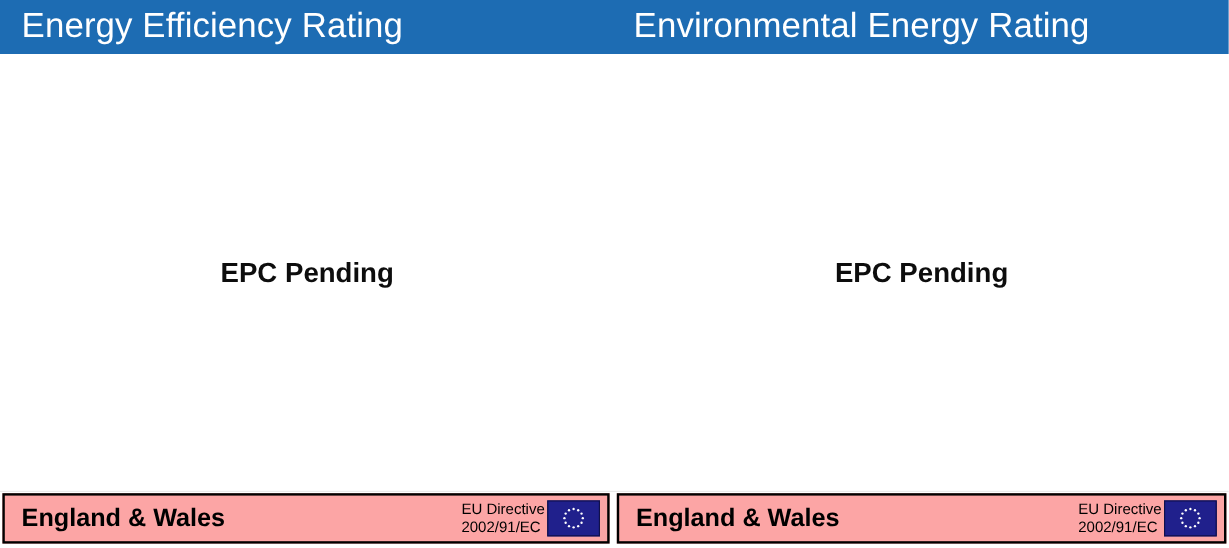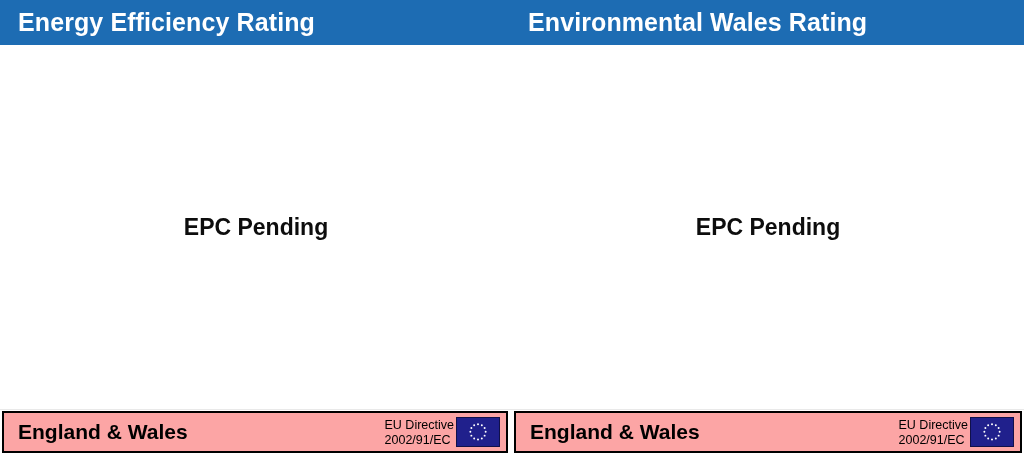--- a/index.html
+++ b/index.html
@@ -26,22 +26,22 @@
     left: 0;
     top: 0;
     width: 1024px;
     height: 45px;
     background: #1d6cb3;
   }
   .header-title {
     position: absolute;
     top: 9px;
     color: #ffffff;
-    font-size: 25px;
-    font-weight: bold;
+    font-size: 29px;
+    font-weight: normal;
     letter-spacing: 0.1px;
     white-space: nowrap;
     line-height: 27px;
   }
   .header-title.left  { left: 18px; }
   .header-title.right { left: 528px; }
 
   
   .panel {
     position: absolute;
@@ -123,21 +123,21 @@
     background: #e9e9e9;
   }
 </style>
 </head>
 <body>
 
 <div class="epc-root">
 
   <div class="header-bar">
     <div class="header-title left">Energy Efficiency Rating</div>
-    <div class="header-title right">Environmental Wales Rating</div>
+    <div class="header-title right">Environmental Energy Rating</div>
   </div>
 
   <div class="panel left">
     <div class="pending-text">EPC Pending</div>
   </div>
 
   <div class="panel right">
     <div class="pending-text">EPC Pending</div>
   </div>
 

